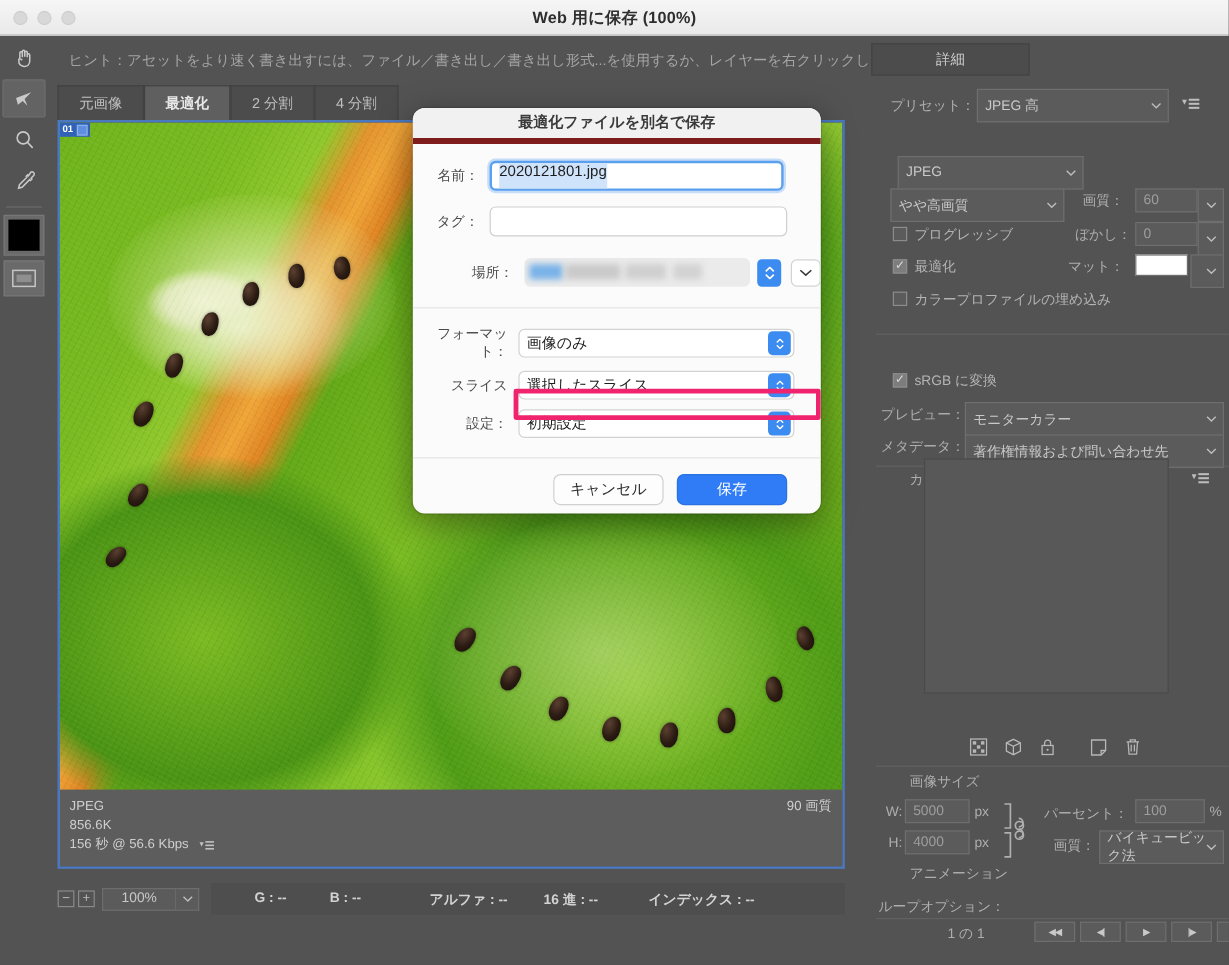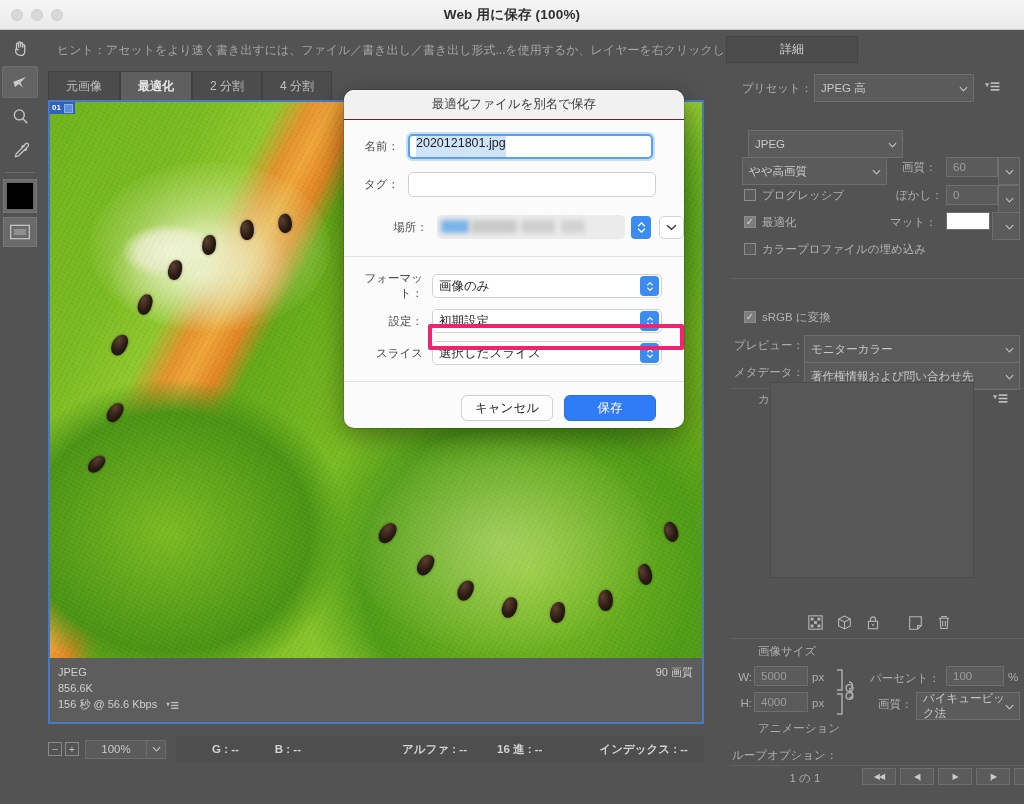--- a/index.html
+++ b/index.html
@@ -183,23 +183,23 @@
   }
 
   
   .modal {
     position:absolute; left:344px; top:90px; width:340px; height:338px;
     background:#fbfbfb; border-radius:10px;
     box-shadow:0 8px 28px rgba(0,0,0,.42), 0 0 0 1px rgba(0,0,0,.12);
     overflow:hidden;
   }
   .modal-header {
-    height:30px; background:#f1f1f1; border-bottom:1px solid #7f1d1d;
+    height:30px; background:#f1f1f1; border-bottom:5px solid #7f1d1d;
     display:flex; align-items:center; justify-content:center;
-    font-size:12.5px; font-weight:normal; color:#3b3b3b;
+    font-size:12.5px; font-weight:bold; color:#3b3b3b;
   }
   .m-row { display:flex; align-items:center; margin-top:12px; }
   .m-lbl { width:64px; text-align:right; font-size:11.5px; color:#4a4a4a; padding-right:9px; }
   .m-input {
     height:25px; border:1px solid #cfcfcf; border-radius:5px; background:#fff;
     display:flex; padding:0 6px; font-size:12.5px; color:#1d1d1d;
   }
   .m-input.focus { border:2px solid #5aa0ef; box-shadow:0 0 0 2px rgba(90,160,239,.32); }
   .sel-text { background:#cfe3fb; }
   .m-loc {
@@ -352,23 +352,23 @@
     <div class="zoombtn">+</div>
     <div class="zoomfield">100%</div>
     <div class="zoomcaret">
       <svg width="9" height="6" viewBox="0 0 10 6">
           <path d="M1 1l4 4 4-4" stroke="#bdbdbd" stroke-width="1.3" fill="none"></path>
         </svg>
     </div>
     <div class="readouts">
       <span style="margin-left:36px">G : --</span>
       <span style="margin-left:36px">B : --</span>
-      <span style="margin-left:101px">アルファ : --</span>
+      <span style="margin-left:57px">アルファ : --</span>
       <span style="margin-left:30px">16 進 : --</span>
-      <span style="margin-left:57px">インデックス : --</span>
+      <span style="margin-left:42px">インデックス : --</span>
     </div>
   </div>
 
   <div class="bottombar">
     
     
     
     
     
   </div>
@@ -611,49 +611,49 @@
               <path d="M1 5l4-4 4 4" stroke="#fff" stroke-width="1.7" fill="none"></path>
             </svg>
           <svg width="8" height="4" viewBox="0 0 10 6">
               <path d="M1 1l4 4 4-4" stroke="#fff" stroke-width="1.7" fill="none"></path>
             </svg>
         </span>
       </div>
     </div>
 
     <div class="m-row" style="margin-top:8px;">
+      <div class="m-lbl" style="width:88px;">スライス</div>
+      <div class="m-select" style="width:230px;">
+        <span>選択したスライス</span>
+        <span class="m-stepper-in">
+          <svg width="8" height="4" viewBox="0 0 10 6">
+              <path d="M1 5l4-4 4 4" stroke="#fff" stroke-width="1.7" fill="none"></path>
+            </svg>
+          <svg width="8" height="4" viewBox="0 0 10 6">
+              <path d="M1 1l4 4 4-4" stroke="#fff" stroke-width="1.7" fill="none"></path>
+            </svg>
+        </span>
+      </div>
+    </div>
+
+    <div class="m-row" style="margin-top:8px;">
       <div class="m-lbl" style="width:88px;">設定：</div>
       <div class="m-select" style="width:230px;">
         <span>初期設定</span>
         <span class="m-stepper-in">
           <svg width="8" height="4" viewBox="0 0 10 6">
               <path d="M1 5l4-4 4 4" stroke="#fff" stroke-width="1.7" fill="none"></path>
             </svg>
           <svg width="8" height="4" viewBox="0 0 10 6">
               <path d="M1 1l4 4 4-4" stroke="#fff" stroke-width="1.7" fill="none"></path>
             </svg>
         </span>
       </div>
     </div>
 
-    <div class="m-row" style="margin-top:8px;">
-      <div class="m-lbl" style="width:88px;">スライス</div>
-      <div class="m-select" style="width:230px;">
-        <span>選択したスライス</span>
-        <span class="m-stepper-in">
-          <svg width="8" height="4" viewBox="0 0 10 6">
-              <path d="M1 5l4-4 4 4" stroke="#fff" stroke-width="1.7" fill="none"></path>
-            </svg>
-          <svg width="8" height="4" viewBox="0 0 10 6">
-              <path d="M1 1l4 4 4-4" stroke="#fff" stroke-width="1.7" fill="none"></path>
-            </svg>
-        </span>
-      </div>
-    </div>
-
     <div class="hl-box" style="left:84px;top:234px;width:256px;height:26px;"></div>
 
     <div class="modal-divider" style="margin-top:16px;"></div>
 
     <div style="display:flex;justify-content:flex-end;gap:11px;padding:13px 28px 0 0;text-align:center;">
       <div class="m-btn m-btn-cancel">キャンセル</div>
       <div class="m-btn m-btn-save">保存</div>
     </div>
   </div>
 

